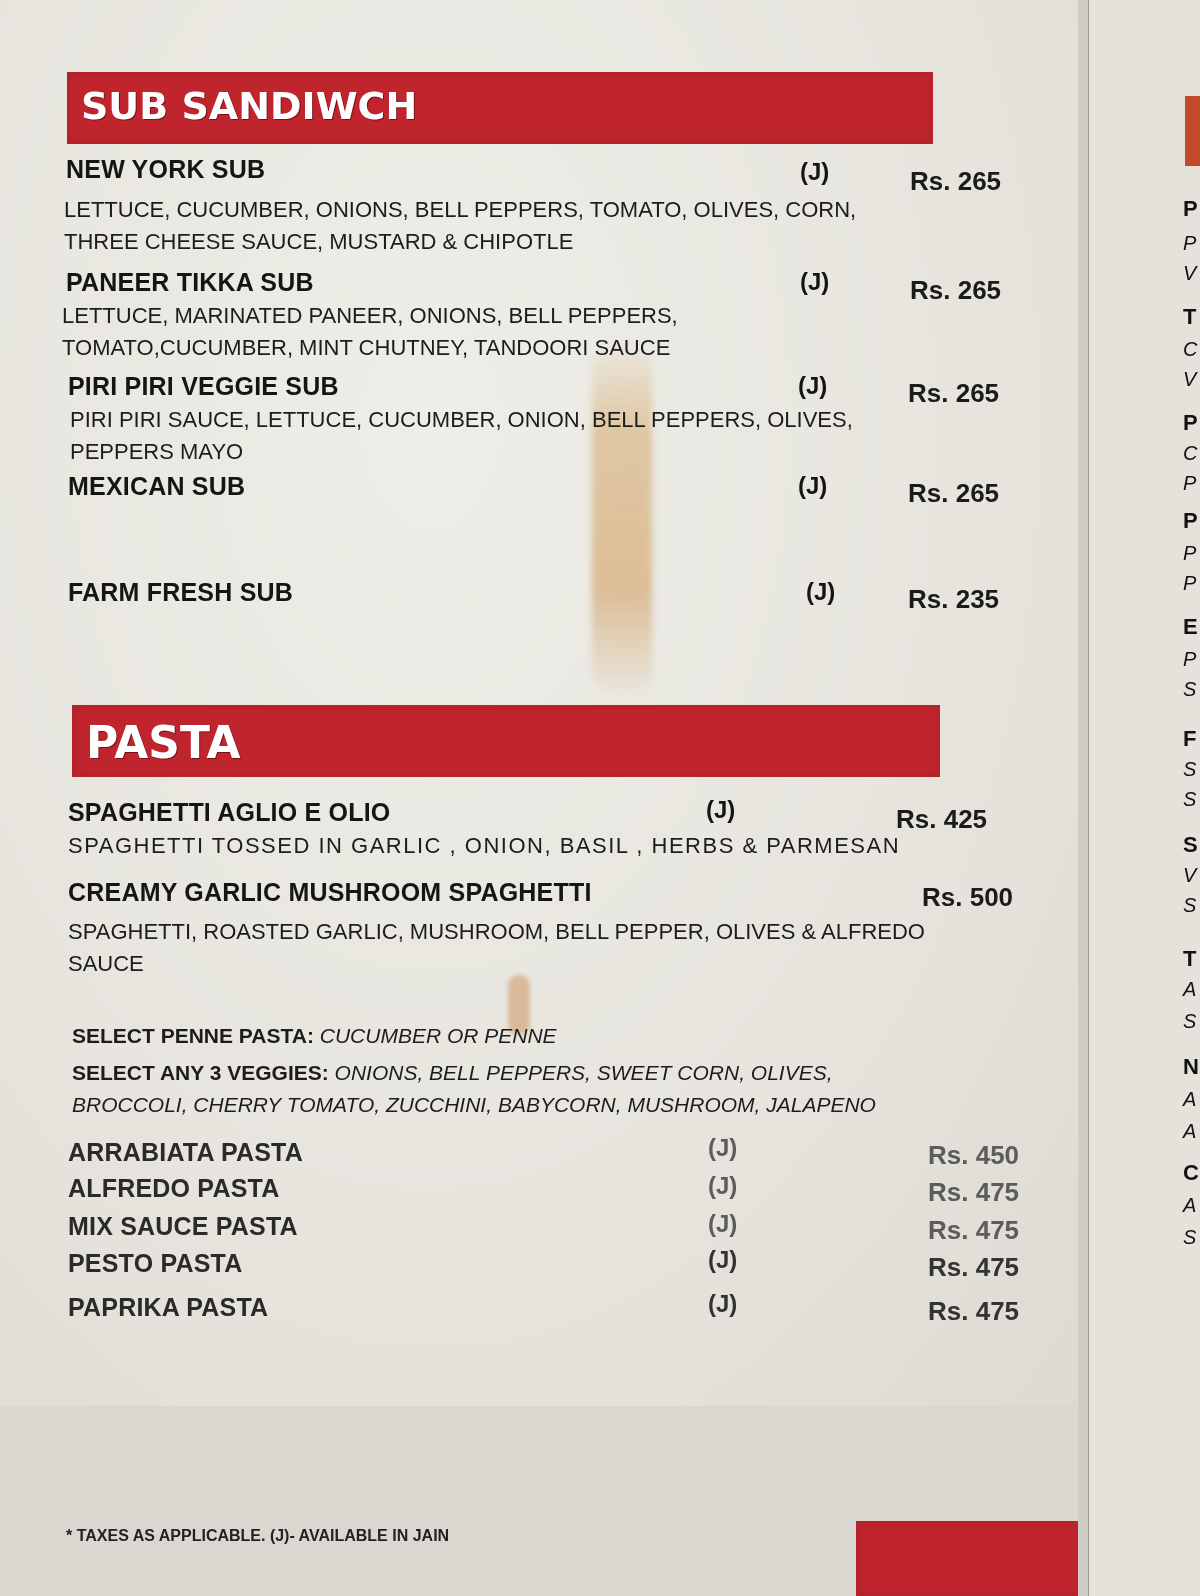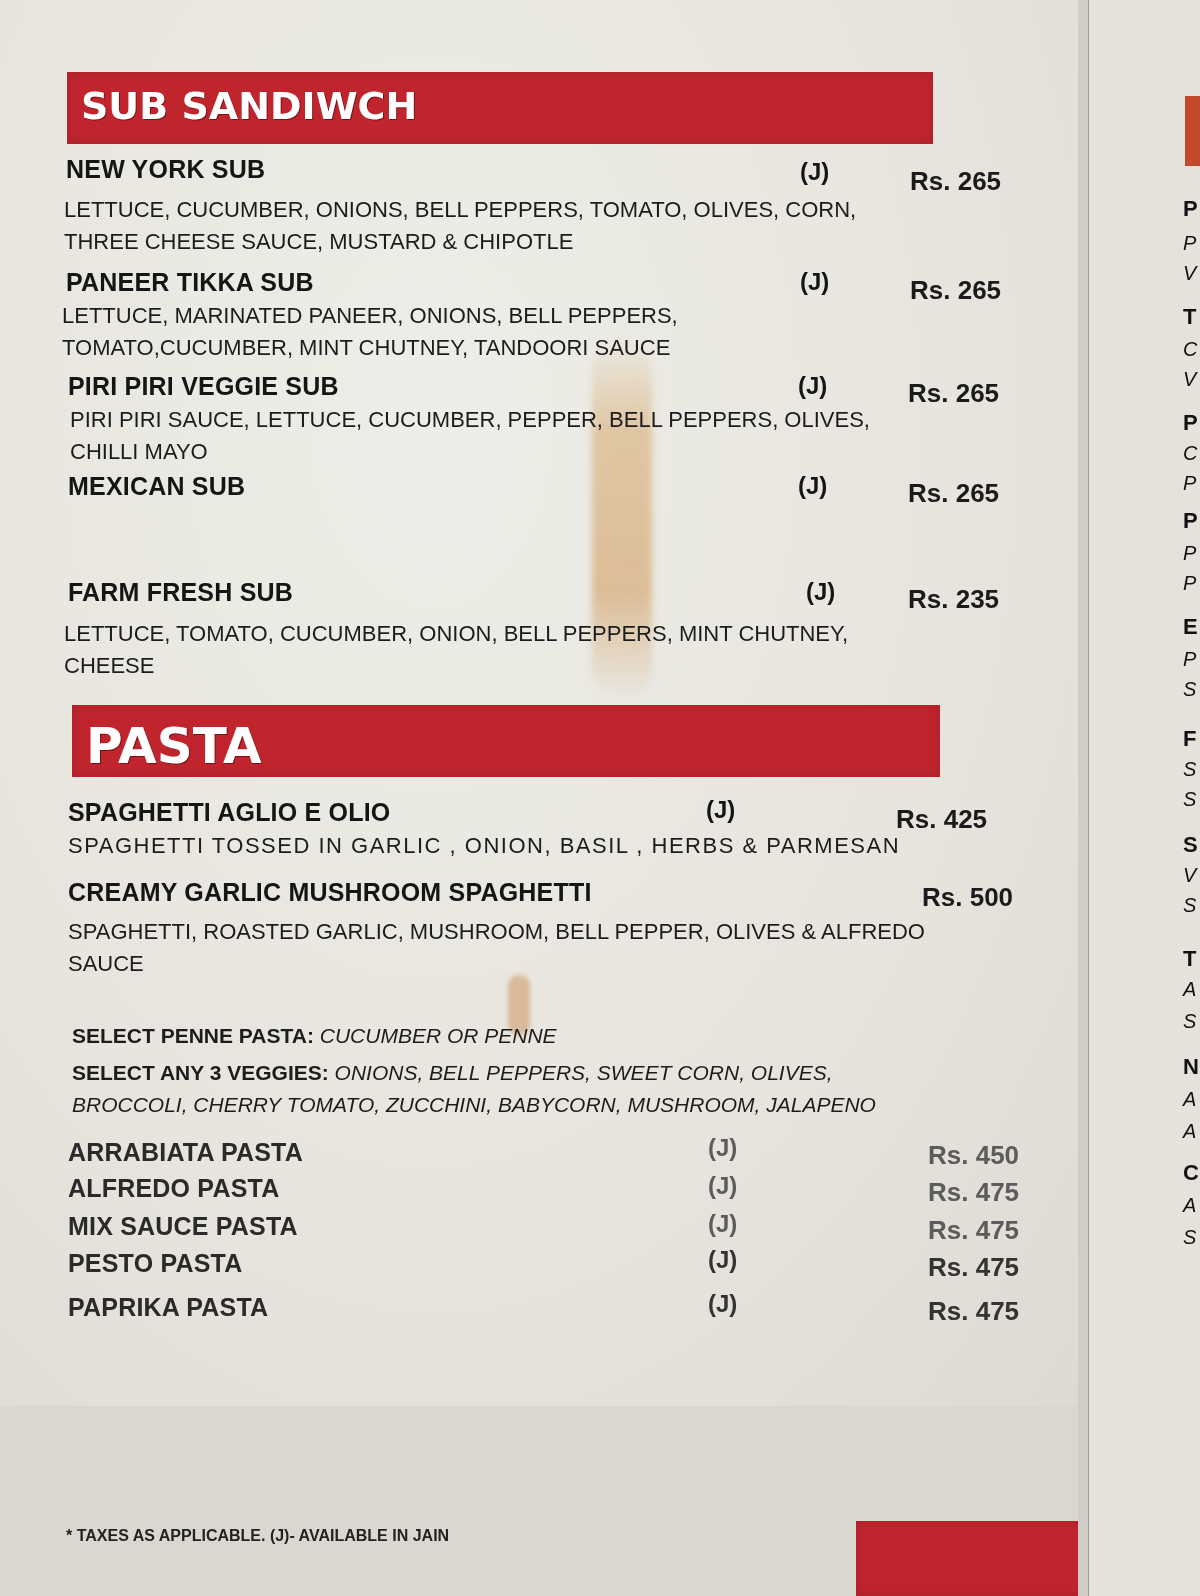--- a/index.html
+++ b/index.html
@@ -30,21 +30,21 @@
   .next-frag.i { font-weight:normal; font-style:italic; font-size:20px; }
   .band {
     position:absolute; background:#c0252e; color:#fff;
     font-family:"DejaVu Sans", sans-serif; font-weight:bold;
     box-shadow: inset 0 0 12px rgba(0,0,0,0.12);
   }
   .band span { position:absolute; left:14px; text-shadow:1px 1px 0 #7a1017; }
   .band-sub { left:67px; top:72px; width:866px; height:72px; }
   .band-sub span { top:12px; font-size:38px; }
   .band-pasta { left:72px; top:705px; width:868px; height:72px; }
-  .band-pasta span { top:12px; font-size:50px; }
+  .band-pasta span { top:12px; font-size:44px; }
   .band-bottom { left:856px; top:1521px; width:236px; height:75px; }
 
   .item-name { position:absolute; font-weight:bold; font-size:25px; color:#151515; letter-spacing:0.2px; }
   .item-jain { position:absolute; font-weight:bold; font-size:24px; color:#151515; }
   .item-price { position:absolute; font-weight:bold; font-size:26px; color:#1b1b1b; }
   .item-desc { position:absolute; font-size:22px; color:#1c1c1c; line-height:32px; width:880px; }
   .note { position:absolute; font-size:21px; color:#1c1c1c; }
   .note b { font-weight:bold; }
   .note i { font-style:italic; font-weight:normal; }
   .faded { color:#5c5c5c; }
@@ -76,30 +76,29 @@
   <div class="item-desc" style="left:64px;top:194px;width:850px;">LETTUCE, CUCUMBER, ONIONS, BELL PEPPERS, TOMATO, OLIVES, CORN, THREE CHEESE SAUCE, MUSTARD &amp; CHIPOTLE</div>
 
   <div class="item-name" style="left:66px;top:268px;">PANEER TIKKA SUB</div>
   <div class="item-jain" style="left:800px;top:268px;">(J)</div>
   <div class="item-price" style="left:910px;top:275px;">Rs. 265</div>
   <div class="item-desc" style="left:62px;top:300px;width:850px;">LETTUCE, MARINATED PANEER, ONIONS, BELL PEPPERS, TOMATO,CUCUMBER, MINT CHUTNEY, TANDOORI SAUCE</div>
 
   <div class="item-name" style="left:68px;top:372px;">PIRI PIRI VEGGIE SUB</div>
   <div class="item-jain" style="left:798px;top:372px;">(J)</div>
   <div class="item-price" style="left:908px;top:378px;">Rs. 265</div>
-  <div class="item-desc" style="left:70px;top:404px;width:840px;">PIRI PIRI SAUCE, LETTUCE, CUCUMBER, PEPPER, BELL PEPPERS, OLIVES, CHILLI MAYO</div>
+  <div class="item-desc" style="left:70px;top:404px;width:840px;">PIRI PIRI SAUCE, LETTUCE, CUCUMBER, ONION, BELL PEPPERS, OLIVES, PEPPERS MAYO</div>
 
   <div class="item-name" style="left:68px;top:472px;">MEXICAN SUB</div>
   <div class="item-jain" style="left:798px;top:472px;">(J)</div>
   <div class="item-price" style="left:908px;top:478px;">Rs. 265</div>
 
   <div class="item-name" style="left:68px;top:578px;">FARM FRESH SUB</div>
   <div class="item-jain" style="left:806px;top:578px;">(J)</div>
   <div class="item-price" style="left:908px;top:584px;">Rs. 235</div>
-  <div class="item-desc" style="left:64px;top:618px;width:790px;">LETTUCE, TOMATO, CUCUMBER, ONION, BELL PEPPERS, MINT CHUTNEY, CHEESE</div>
 
   <div class="band band-pasta">
     <span>PASTA</span>
   </div>
 
   <div class="item-name" style="left:68px;top:798px;">SPAGHETTI AGLIO E OLIO</div>
   <div class="item-jain" style="left:706px;top:796px;">(J)</div>
   <div class="item-price" style="left:896px;top:804px;text-align:right;">Rs. 425</div>
   <div class="item-desc" style="left:68px;top:830px;letter-spacing:1.5px;width:900px;">SPAGHETTI TOSSED IN GARLIC , ONION, BASIL , HERBS &amp; PARMESAN</div>
 

